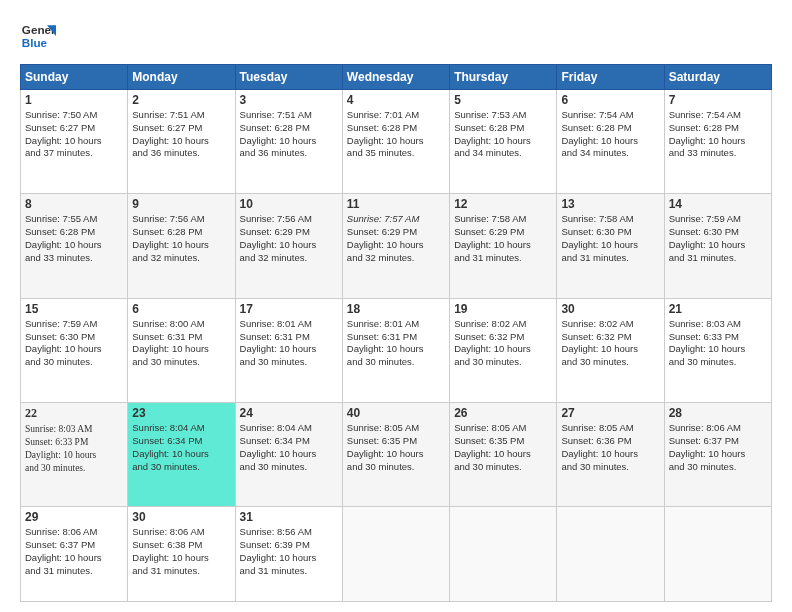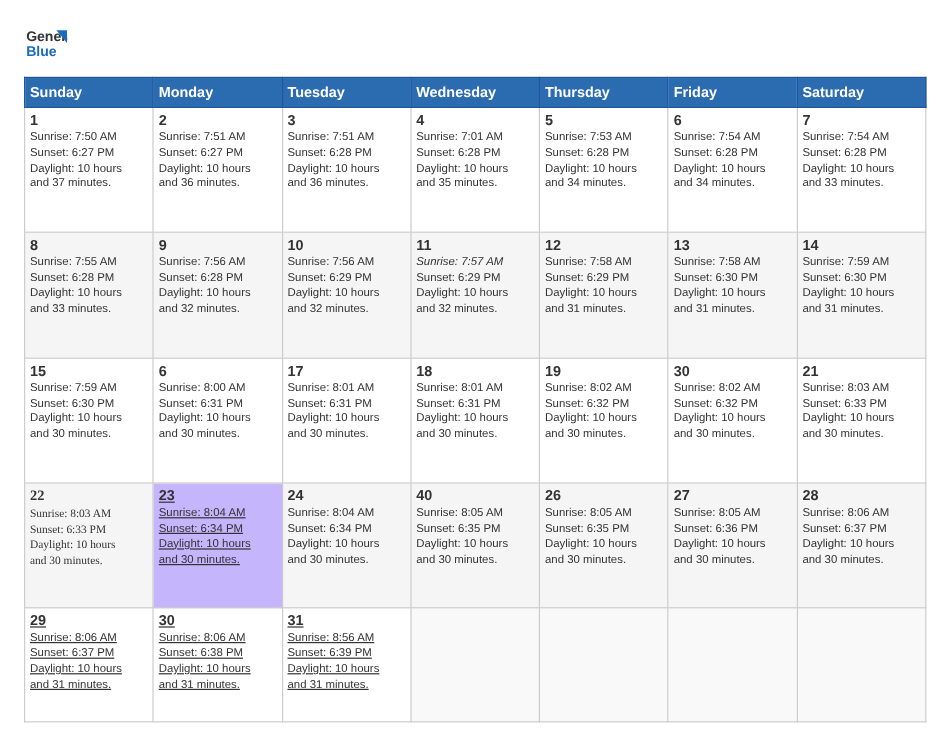--- a/index.html
+++ b/index.html
@@ -76,21 +76,20 @@
       font-size: 12px;
       font-weight: bold;
       display: block;
       margin-bottom: 2px;
     }
     .empty-cell {
       background: #f9f9f9 !important;
     }
     .last-row td {
       height: 70px;
-      text-decoration: underline;
     }
   </style>
 </head>
 <body>
 
 <div class="page">
   <div class="header">
     <div class="logo">
       <svg class="logo-icon" viewBox="0 0 40 40">
         <rect x="0" y="0" width="40" height="40" fill="white"></rect>
@@ -273,21 +272,21 @@
           </td>
         </tr>
         <tr>
           <td style="background: rgb(245, 245, 245); font-family: Liberation Serif, serif;">
             <span class="day-num">22</span>
             <span style="display: block; line-height: 1.35;">Sunrise: 8:03 AM</span>
             <span style="display: block; line-height: 1.35;">Sunset: 6:33 PM</span>
             <span style="display: block; line-height: 1.35;">Daylight: 10 hours</span>
             <span style="display: block; line-height: 1.35;">and 30 minutes.</span>
           </td>
-          <td style="background: #c4b5fd; text-decoration: underline;">
+          <td style="background: #5eead4;">
             <span class="day-num">23</span>
             <span style="display: block; line-height: 1.35;">Sunrise: 8:04 AM</span>
             <span style="display: block; line-height: 1.35;">Sunset: 6:34 PM</span>
             <span style="display: block; line-height: 1.35;">Daylight: 10 hours</span>
             <span style="display: block; line-height: 1.35;">and 30 minutes.</span>
           </td>
           <td style="background: rgb(245, 245, 245);">
             <span class="day-num">24</span>
             <span style="display: block; line-height: 1.35;">Sunrise: 8:04 AM</span>
             <span style="display: block; line-height: 1.35;">Sunset: 6:34 PM</span>

